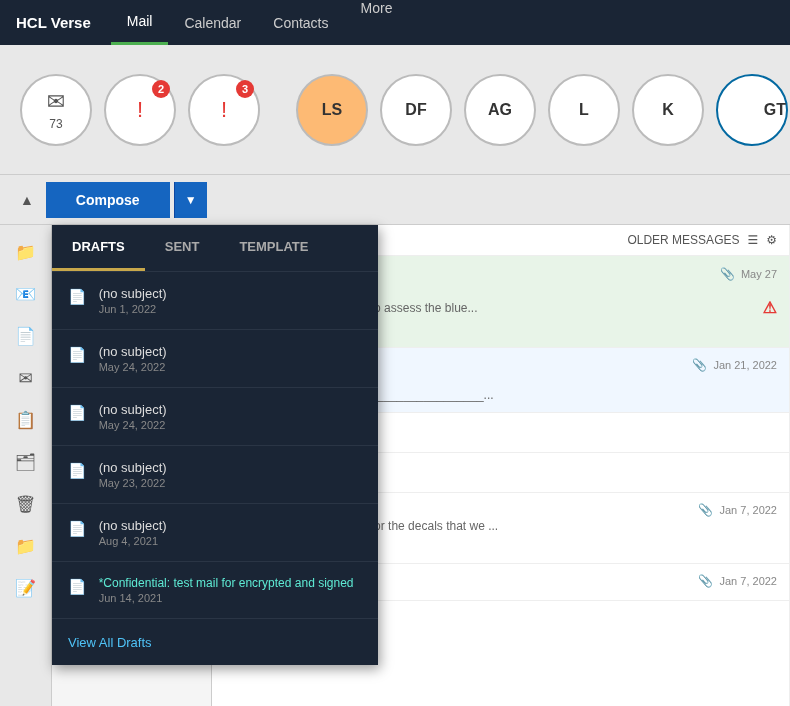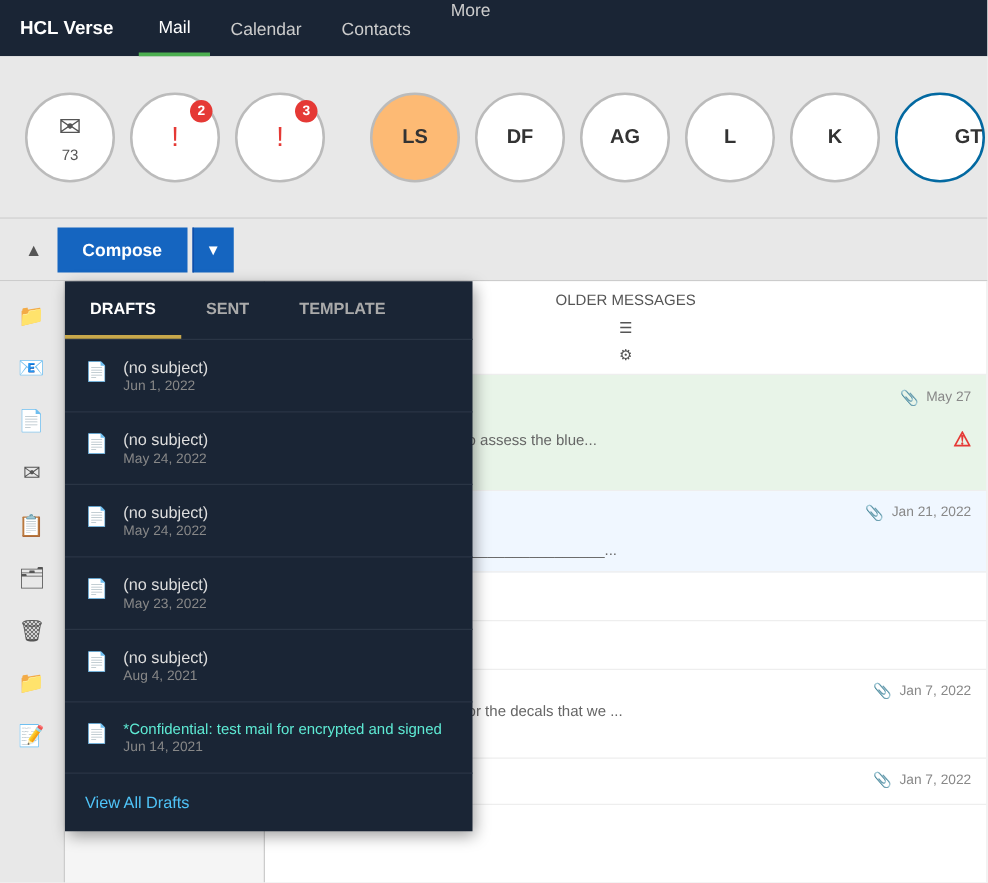--- a/index.html
+++ b/index.html
@@ -63,21 +63,21 @@
     <span>K</span>
   </div>
 
   <div style="width:72px;height:72px;border-radius:50%;border:2px solid #0369a1;background:#fff;display:flex;align-items:center;justify-content:flex-end;font-size:16px;font-weight:bold;color:#333;cursor:pointer;flex-shrink:0;">
     <span>GT</span>
   </div>
 </div>
 
 <div style="background:#e8e8e8;height:50px;display:flex;align-items:center;padding:0 12px;border-bottom:1px solid #ccc;gap:4px;">
   <button style="background:none;border:none;cursor:pointer;font-size:14px;color:#555;padding:6px 8px;">▲</button>
-  <button style="background:#1565c0;color:#fff;border:none;padding:8px 20px;font-size:14px;font-weight:bold;cursor:pointer;height:36px;">Compose</button>
+  <button style="background:#1565c0;color:#fff;border:none;padding:8px 30px;font-size:14px;font-weight:bold;cursor:pointer;height:36px;">Compose</button>
   <button style="background:#1565c0;color:#fff;border:none;border-left:1px solid #0d47a1;padding:8px 10px;cursor:pointer;height:36px;font-size:12px;">▼</button>
 </div>
 
 <div style="display:flex;height:481px;position:relative;">
 
   <div style="width:52px;background:#e8e8e8;border-right:1px solid #ccc;display:flex;flex-direction:column;align-items:center;padding-top:8px;gap:4px;">
     <div style="width:38px;height:38px;display:flex;align-items:center;justify-content:center;cursor:pointer;color:#555;font-size:17px;">📁</div>
     <div style="width:38px;height:38px;display:flex;align-items:center;justify-content:center;cursor:pointer;color:#1565c0;font-size:17px;">📧</div>
     <div style="width:38px;height:38px;display:flex;align-items:center;justify-content:center;cursor:pointer;color:#555;font-size:17px;">📄</div>
     <div style="width:38px;height:38px;display:flex;align-items:center;justify-content:center;cursor:pointer;color:#555;font-size:17px;position:relative;">
@@ -89,21 +89,21 @@
     <div style="width:38px;height:38px;display:flex;align-items:center;justify-content:center;cursor:pointer;color:#555;font-size:17px;">📁</div>
     <div style="width:38px;height:38px;display:flex;align-items:center;justify-content:center;cursor:pointer;color:#555;font-size:17px;">📝</div>
   </div>
 
   <div style="width:160px;background:#f5f5f5;border-right:1px solid #ccc;padding:10px;">
     <div style="font-size:13px;font-weight:bold;color:#333;margin-bottom:8px;">Fold...</div>
     <input type="text" style="width: 100%; padding: 5px 8px; border: 1px solid rgb(204, 204, 204); font-size: 12px; margin-bottom: 8px;" placeholder="Find...">
   </div>
 
   <div style="flex:1;background:#fff;overflow-y:auto;border-right:1px solid #eee;">
-    <div style="display:flex;align-items:center;justify-content:flex-end;padding:8px 12px;border-bottom:1px solid #eee;font-size:12px;color:#555;gap:8px;flex-direction:column;">
+    <div style="display:flex;align-items:center;justify-content:flex-end;padding:8px 12px;border-bottom:1px solid #eee;font-size:12px;color:#555;gap:8px;">
       <span>OLDER MESSAGES</span>
       <span style="cursor:pointer;">☰</span>
       <span style="cursor:pointer;">⚙</span>
     </div>
 
     <div style="padding:10px 12px;border-bottom:1px solid #eee;cursor:pointer;background:#e8f4e8;">
       <div style="display:flex;align-items:center;justify-content:space-between;margin-bottom:2px;">
         <span style="font-size:13px;font-weight:bold;color:#333;">e. <span>Amy Garfield</span></span>
         <div style="display:flex;align-items:center;gap:6px;">
           <span style="font-size:12px;color:#888;">📎</span>

